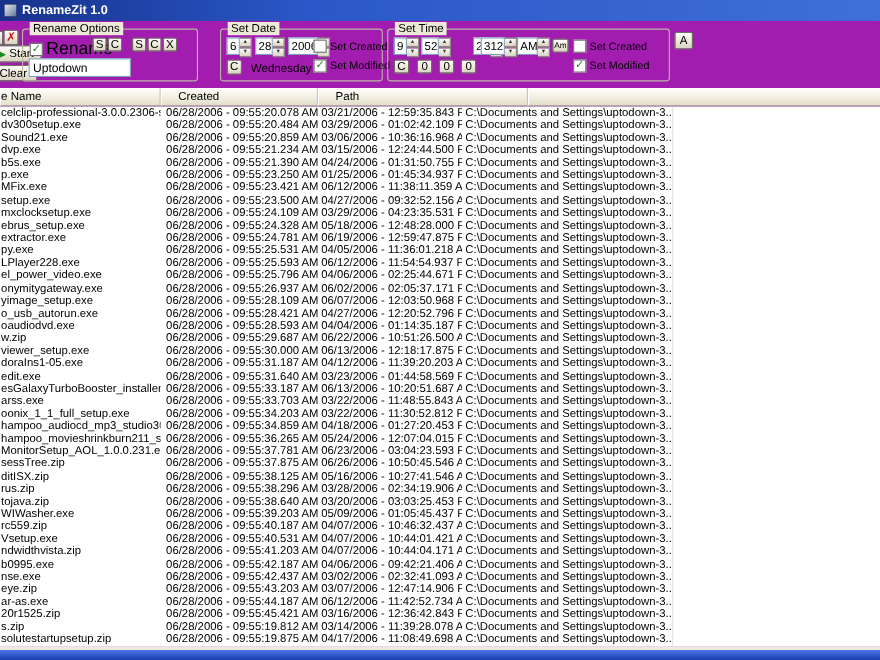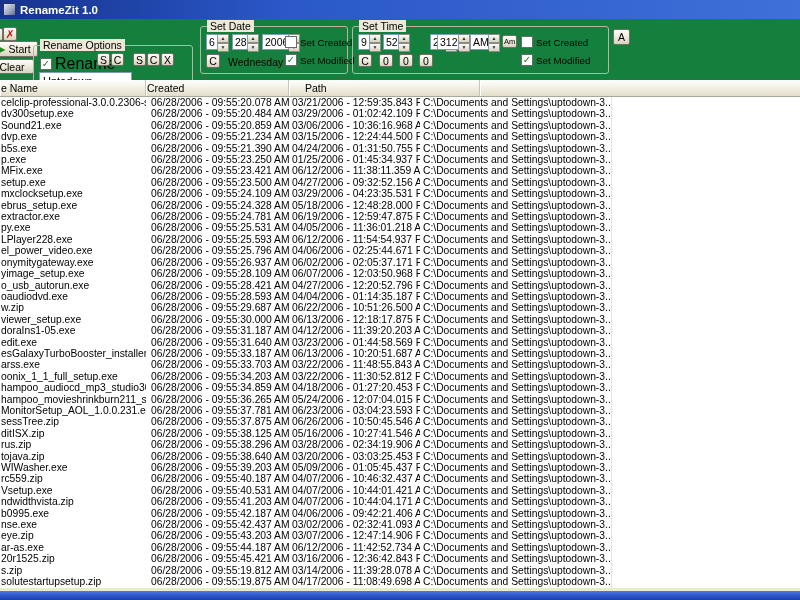--- a/index.html
+++ b/index.html
@@ -1,19 +1,19 @@
 <!DOCTYPE html>
 <html><head>
 <meta charset="utf-8">
 <style>
   * { box-sizing: border-box; margin: 0; padding: 0; }
   html, body { width: 800px; height: 600px; overflow: hidden; }
   #screen {
     position: relative; width: 800px; height: 600px;
-    background: #15803d; overflow: hidden;
+    background: #a21caf; overflow: hidden;
     font-family: "Liberation Sans", "DejaVu Sans", sans-serif;
     font-size: 11px; color: #000;
   }
   
   .titlebar {
     position: absolute; left: 0; top: 0; width: 800px; height: 19px;
     background: linear-gradient(90deg, #16328c 0%, #2a58c8 35%, #3f6fd8 100%);
     display: flex; align-items: center; padding-left: 3px;
     color: #fff; font-weight: bold; font-size: 11.5px;
   }
@@ -78,21 +78,21 @@
   .row { display: flex; height: 11.42px; align-items: center; }
   .cell {
     overflow: hidden; white-space: nowrap; font-size: 10.3px; flex: none;
     line-height: 11.42px;
   }
   .c-name     { width: 146px; padding-left: 1px; }
   .c-created  { width: 143px; padding-left: 5px; }
   .c-modified { width: 131px; padding-left: 3px; }
   .c-path     { width: 191px; padding-left: 3px; }
   .h-name     { width: 146px; padding-left: 1px; }
-  .h-created  { width: 143px; padding-left: 1px; }
+  .h-created  { width: 143px; padding-left: 16px; }
   .h-modified { width: 131px; padding-left: 3px; }
   .h-path     { width: 191px; padding-left: 16px; }
   .h-fill     { flex: 1; border-right: none; }
   .col-divider { position: absolute; left: 611px; top: 97px; width: 1px; height: 491px; background: #e3e3e3; }
   .win-bottom { position: absolute; left: 0; top: 588px; width: 800px; height: 3px; background: #ECE9D8; }
   .taskbar {
     position: absolute; left: 0; top: 591px; width: 800px; height: 9px;
     background: linear-gradient(180deg, #4a79e8 0%, #2a52c4 60%, #1c3fae 100%);
   }
   .icon-x { color: #cc1111; font-weight: bold; font-size: 11px; line-height: 11px; }
@@ -115,21 +115,21 @@
       <span class="icon-x">✗</span>
     </div>
     <div class="xpbtn" style="left:-8px; top:22px; width:46px; height:16px;">
       <span class="icon-play">▶</span>
       <span>Start</span>
     </div>
     <div class="xpbtn" style="left:-10px; top:40px; width:44px; height:15px;">
       <span>Clear</span>
     </div>
 
-    <div class="group" style="left:33px; top:7px; width:160px; height:48px;margin-top:19px;">
+    <div class="group" style="left:20px; top:7px; width:160px; height:48px;">
       <span class="gtitle">Rename Options</span>
       <span class="cbrow" style="left:6px; top:9px;">
         <span class="cb">
             <span class="mark">✓</span>
           </span>
         <span class="cblabel" style="font-size:16px">Rename</span>
       </span>
       <div class="xpbtn" style="left:63px; top:7px; width:13px; height:13px;">
         <span>S</span>
       </div>

